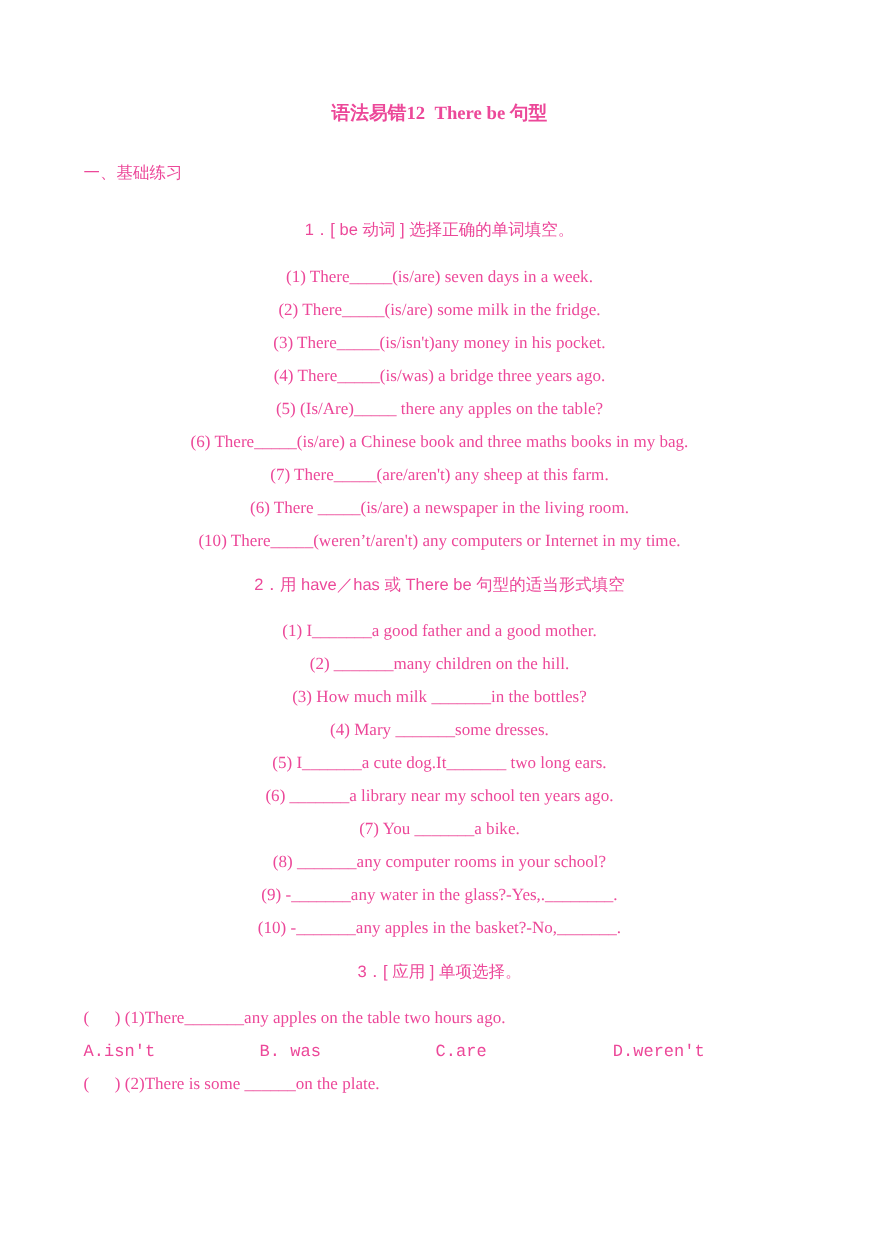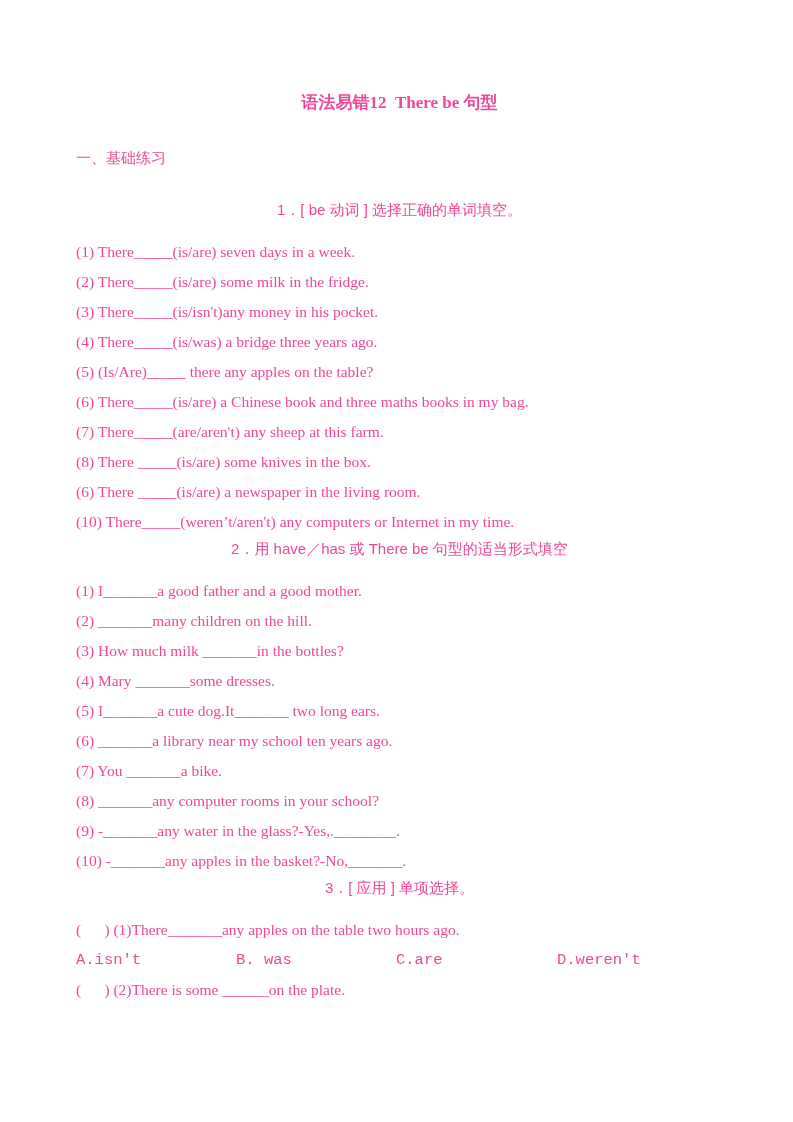--- a/index.html
+++ b/index.html
@@ -37,25 +37,26 @@
     white-space: pre-wrap;
   }
   .ex-heading {
     font-family: "Liberation Sans", sans-serif;
     font-size: 15px;
     line-height: 24px;
     white-space: pre-wrap;
     text-align: center;
   }
   .ex-heading.first { margin-top: 28px; }
-  .ex-heading.later { }
+  .ex-heading.later { margin-top: 13px; }
   .item-list {
     list-style: none;
     margin: 15px 0 0 0;
     padding: 0;
+    text-align: center;
   }
   .item {
     line-height: 30px;
     white-space: pre-wrap;
   }
   .mc-line {
     margin-top: 15px;
     line-height: 30px;
     white-space: pre-wrap;
   }
@@ -83,21 +84,20 @@
 
     <div class="ex-heading first">1．[ be 动词 ] 选择正确的单词填空。</div>
     <ul class="item-list">
       <li class="item">(1) There_____(is/are) seven days in a week.</li>
       <li class="item">(2) There_____(is/are) some milk in the fridge.</li>
       <li class="item">(3) There_____(is/isn't)any money in his pocket.</li>
       <li class="item">(4) There_____(is/was) a bridge three years ago.</li>
       <li class="item">(5) (Is/Are)_____ there any apples on the table?</li>
       <li class="item">(6) There_____(is/are) a Chinese book and three maths books in my bag.</li>
       <li class="item">(7) There_____(are/aren't) any sheep at this farm.</li>
-      <li class="item">(8) There _____(is/are) some knives in the box.</li>
       <li class="item">(6) There _____(is/are) a newspaper in the living room.</li>
       <li class="item">(10) There_____(weren’t/aren't) any computers or Internet in my time.</li>
     </ul>
 
     <div class="ex-heading later">2．用 have／has 或 There be 句型的适当形式填空</div>
     <ul class="item-list">
       <li class="item">(1) I_______a good father and a good mother.</li>
       <li class="item">(2) _______many children on the hill.</li>
       <li class="item">(3) How much milk _______in the bottles?</li>
       <li class="item">(4) Mary _______some dresses.</li>

